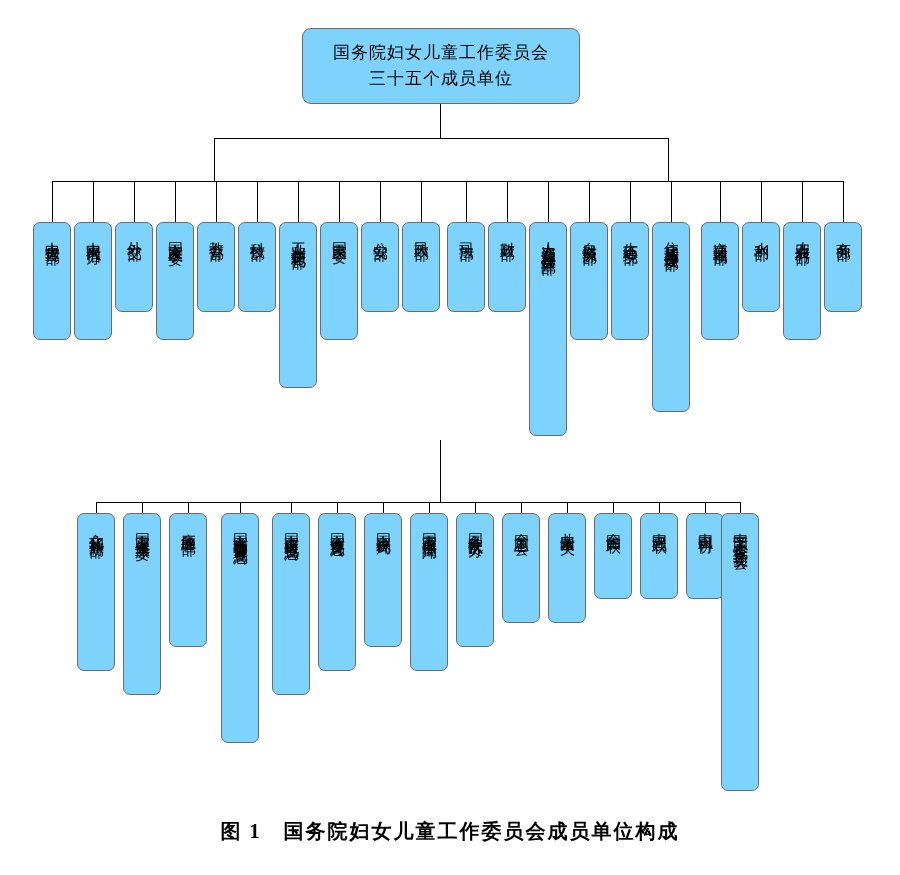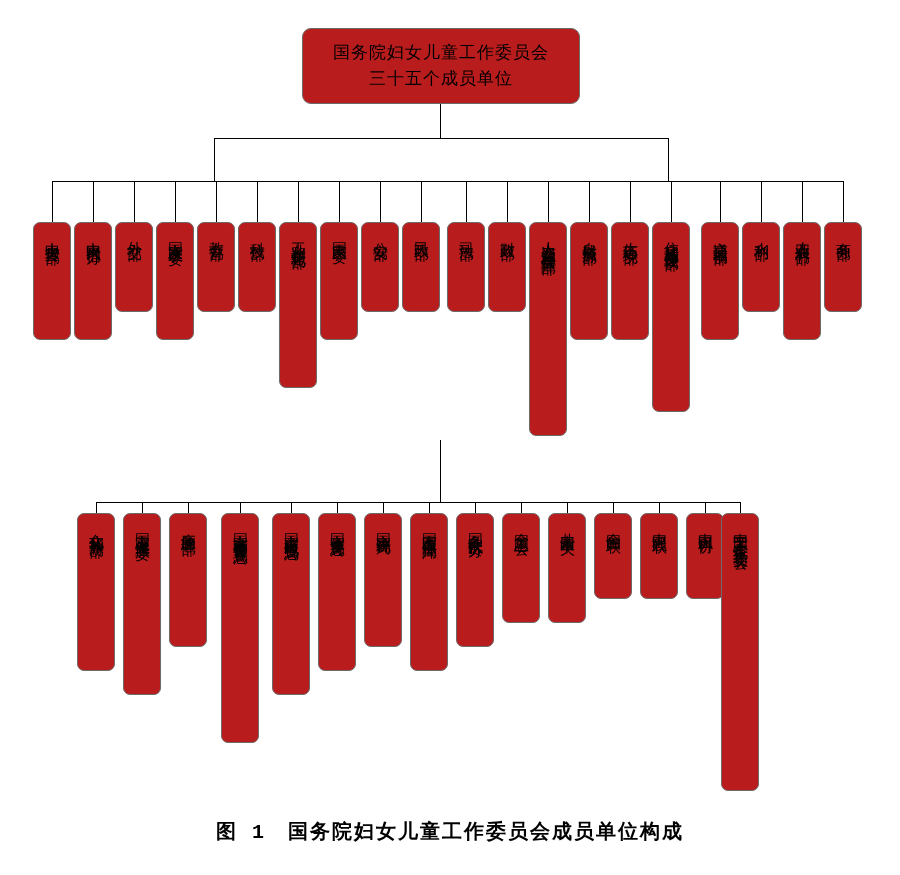--- a/index.html
+++ b/index.html
@@ -20,21 +20,21 @@
     width: 900px;
     height: 875px;
   }
 
   
   .node {
     position: absolute;
     box-sizing: border-box;
     border: 1px solid #6b6b6b;
     border-radius: 7px;
-    background: #b91c1c;
+    background: #7dd3fc;
     display: flex;
     align-items: flex-start;
     justify-content: center;
     text-align: center;
     overflow: hidden;
   }
   .node-root {
     border-radius: 9px;
     align-items: center;
     padding: 6px 10px;
@@ -61,21 +61,21 @@
   }
   .lnv { width: 1px; }
   .lnh { height: 1px; }
 
   
   .caption {
     position: absolute;
     left: 0;
     right: 0;
     text-align: center;
-    font-family: Liberation Mono, monospace;
+    font-family: Liberation Serif, serif;
     font-weight: bold;
     font-size: 20px;
     letter-spacing: 2px;
   }
 </style>
 </head>
 <body>
 
 <div id="chart">
 

